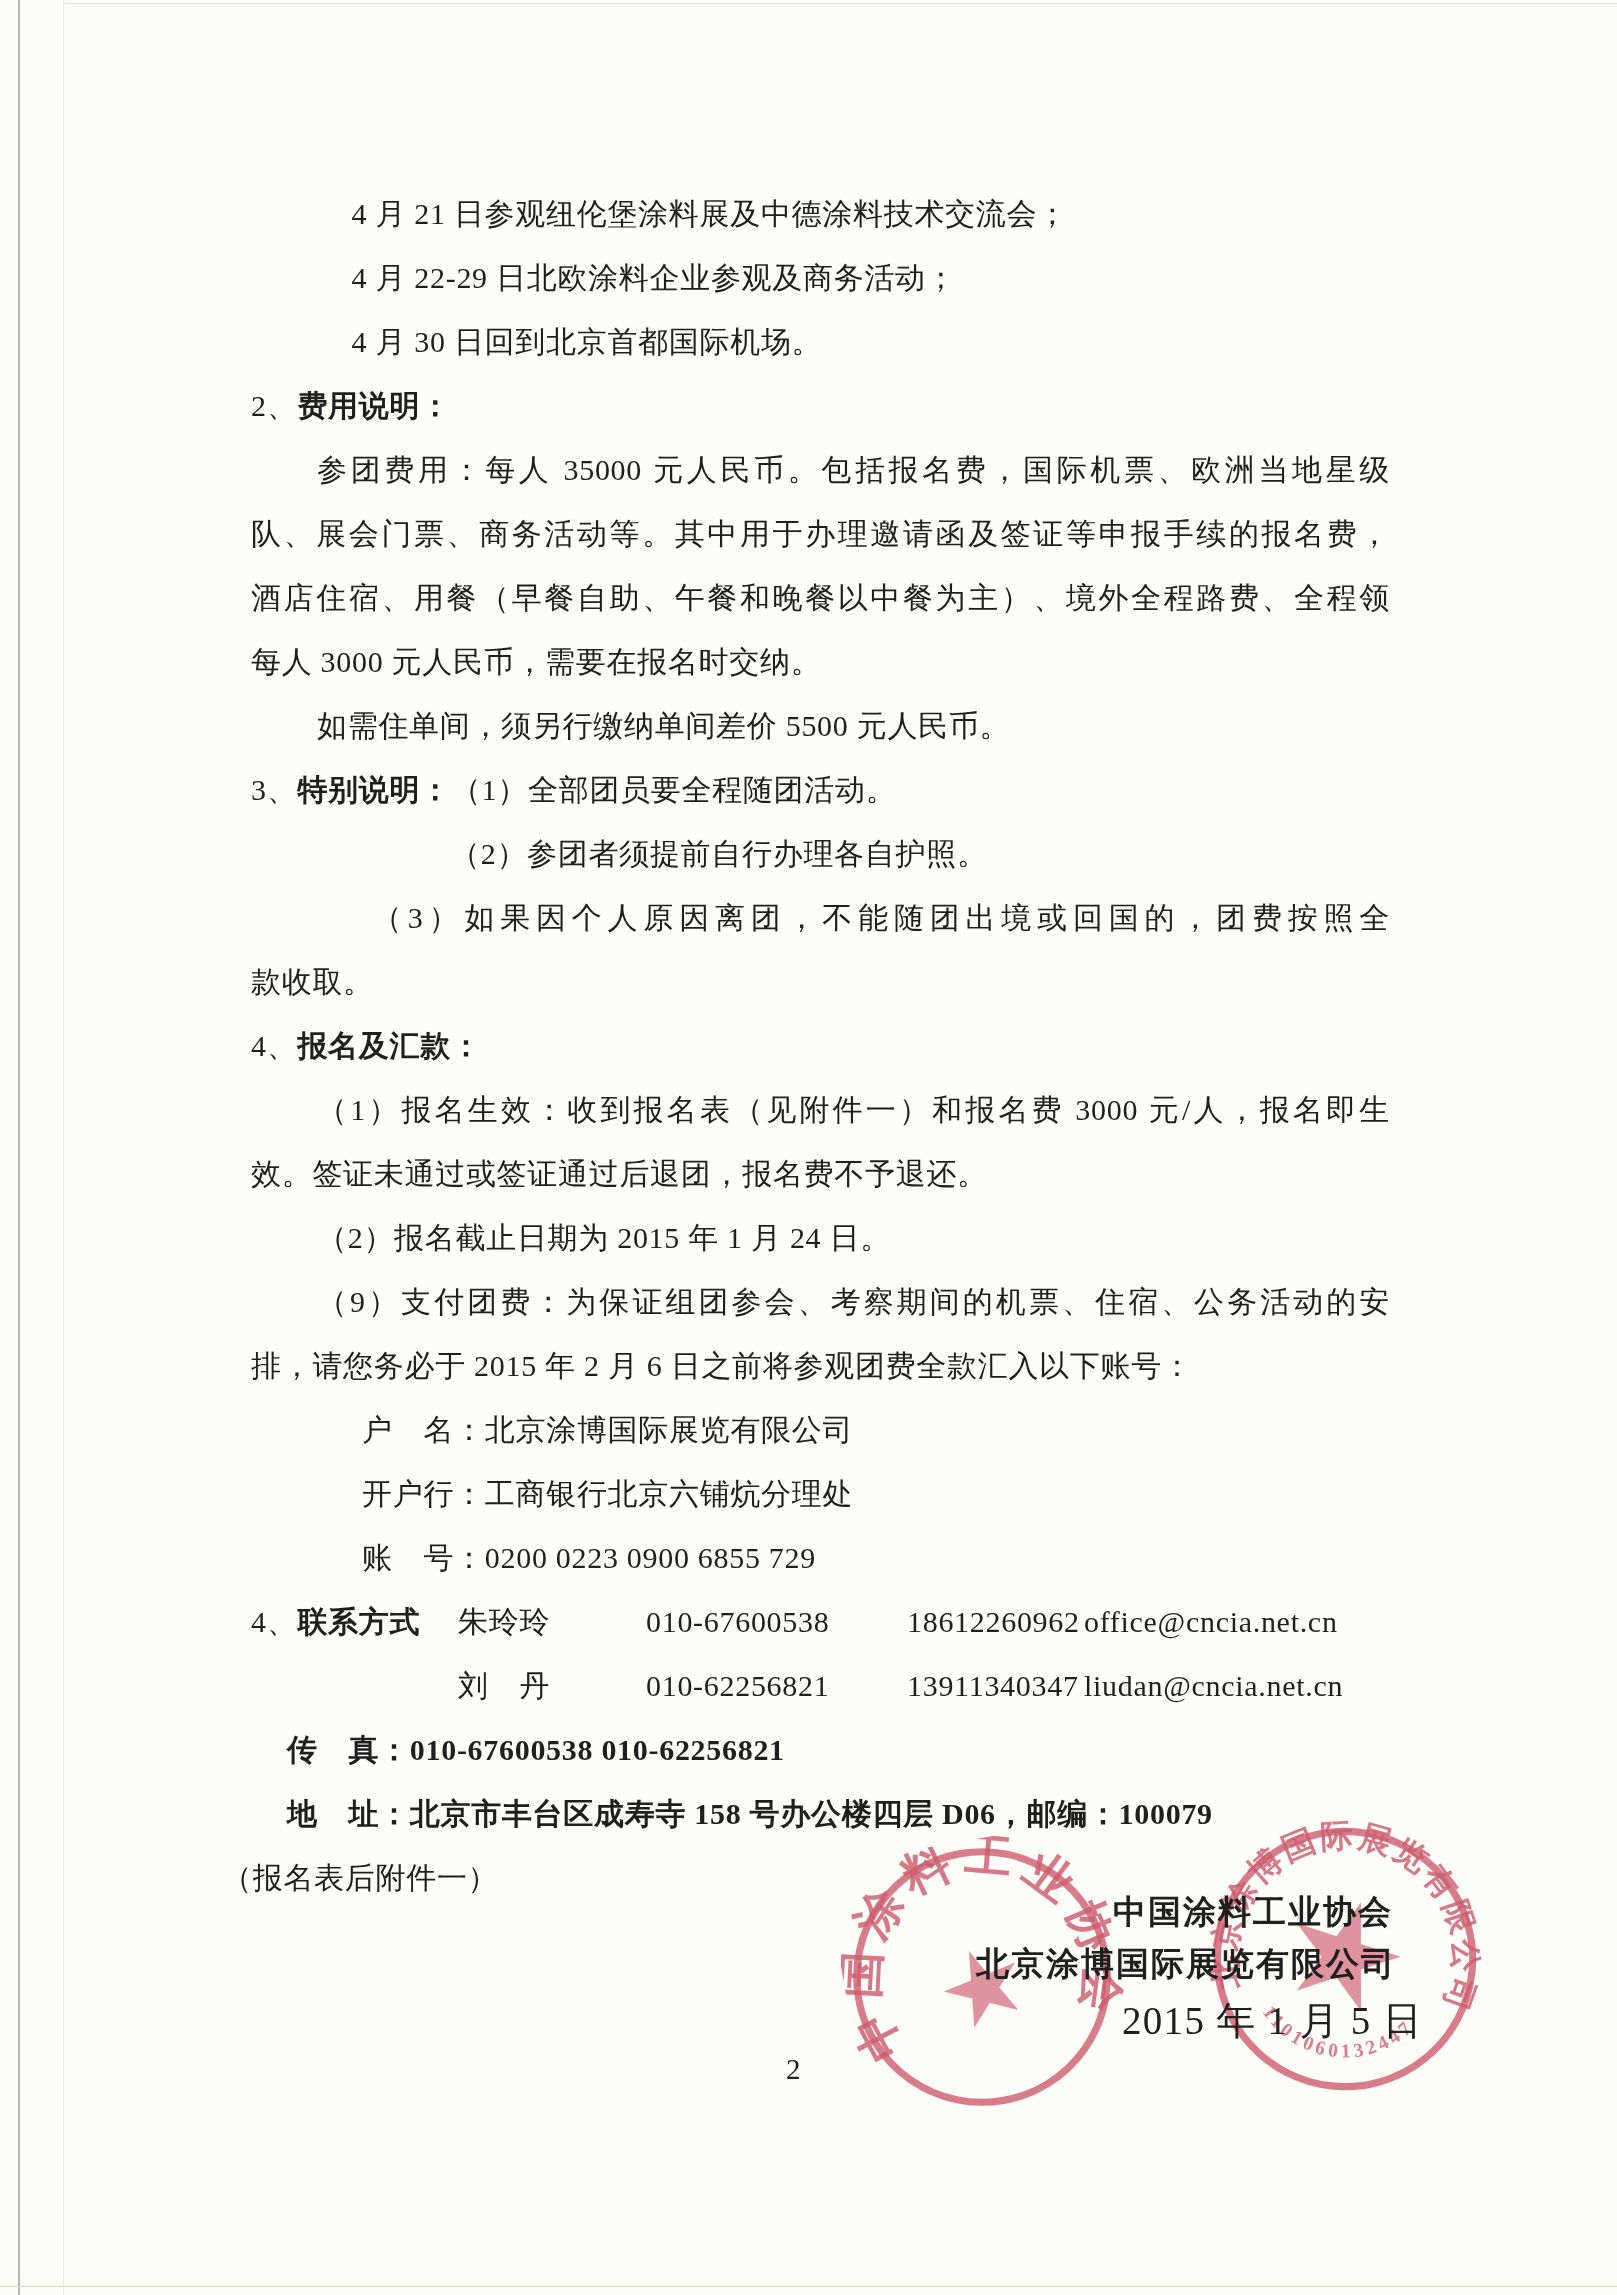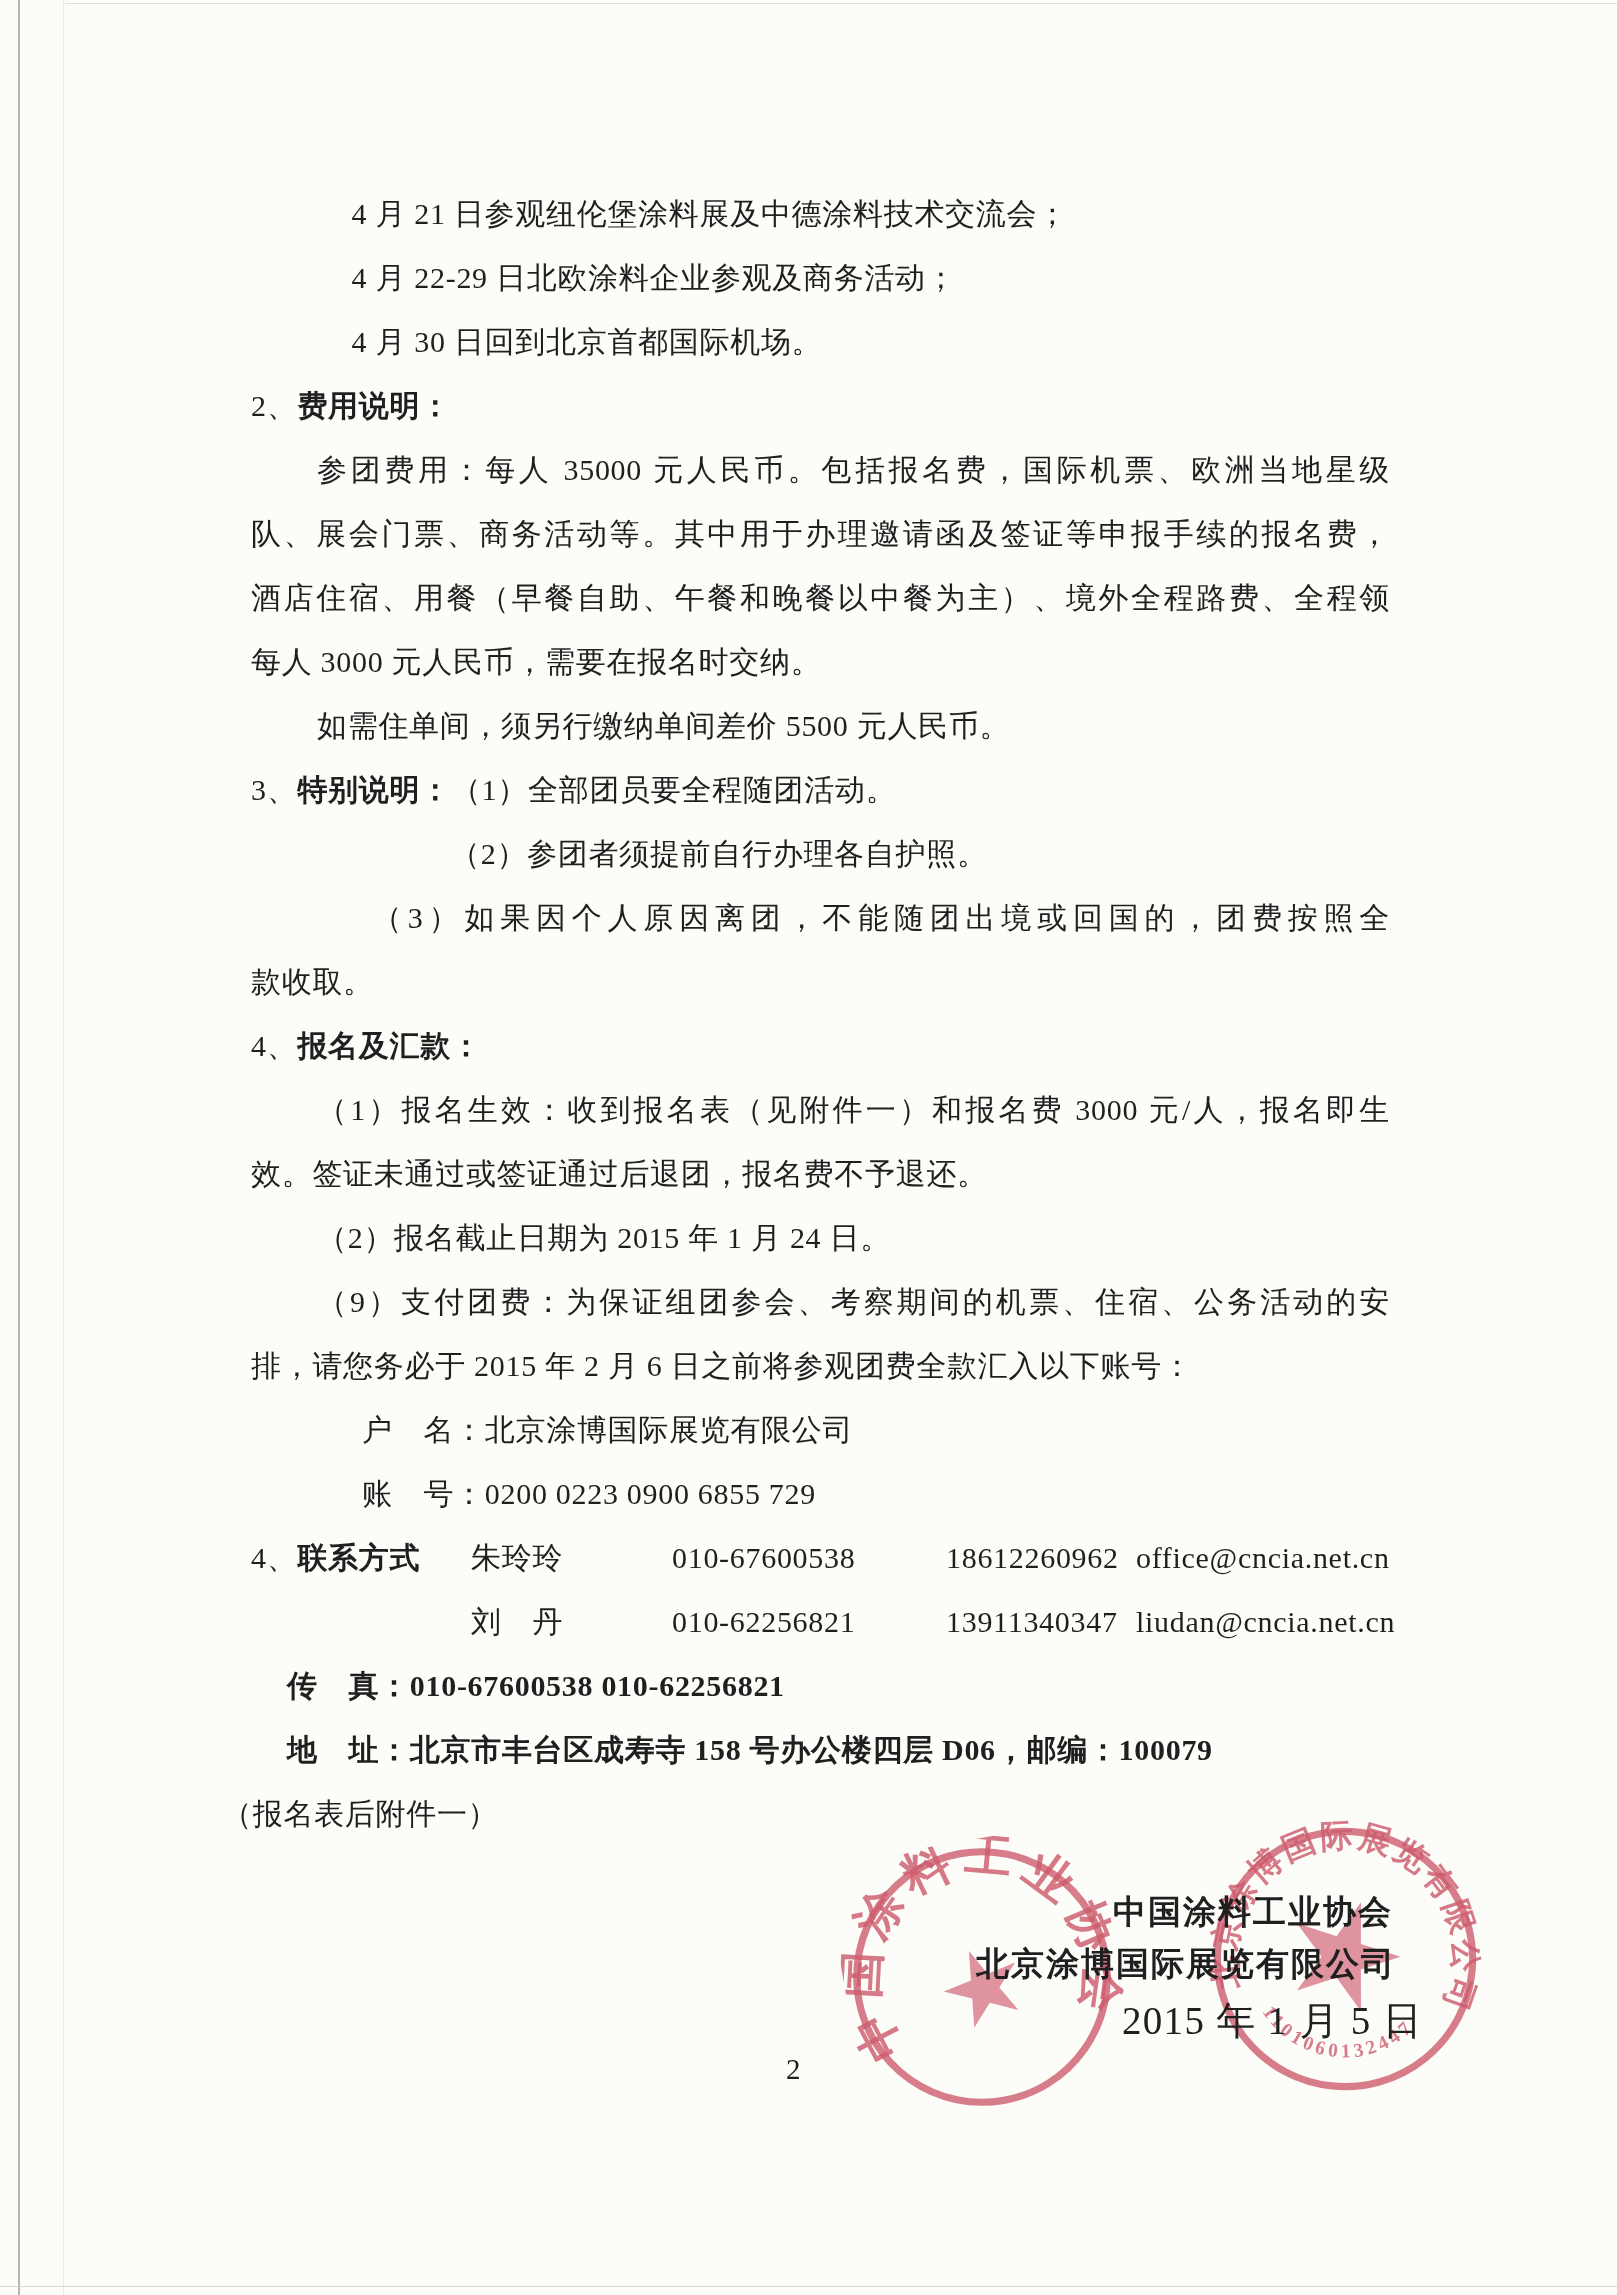--- a/index.html
+++ b/index.html
@@ -30,21 +30,21 @@
   .pad-185{padding-left:121px;}
   .pad-170{padding-left:111px;}
   .pad-55{padding-left:36px;}
   .pull-left{margin-left:-29px;}
   b{font-weight:bold;}
   .semib{font-weight:600;text-align:center;}
 
   .contact-grid{
     display:grid;
     grid-template-columns:207px 188px 261px 177px auto;
-    line-height:64px;white-space:nowrap;gap:13px;
+    line-height:64px;white-space:nowrap;
   }
 
   .sig{position:absolute;z-index:6;white-space:nowrap;}
   .sig-org1{left:1113px;top:1890px;font-size:33px;font-weight:bold;letter-spacing:2px;}
   .sig-org2{left:976px;top:1942px;font-size:33px;font-weight:bold;letter-spacing:2px;}
   .sig-date{left:1122px;top:1994px;font-size:39px;letter-spacing:1.3px;}
   .pageno{position:absolute;left:786px;top:2053px;font-size:29px;z-index:2;}
 
   .stamp{position:absolute;z-index:4;opacity:0.92;}
   .stamp-left{left:845px;top:1840px;transform:rotate(-10deg);}
@@ -80,20 +80,21 @@
 
   <div class="line"><span>4、</span><b>报名及汇款：</b></div>
 
   <div class="j ind-2">（1）报名生效：收到报名表（见附件一）和报名费 3000 元/人，报名即生</div>
   <div class="line">效。签证未通过或签证通过后退团，报名费不予退还。</div>
   <div class="line ind-2">（2）报名截止日期为 2015 年 1 月 24 日。</div>
   <div class="j ind-2">（9）支付团费：为保证组团参会、考察期间的机票、住宿、公务活动的安</div>
   <div class="line">排，请您务必于 2015 年 2 月 6 日之前将参观团费全款汇入以下账号：</div>
 
   <div class="line pad-170"><span>户　名：</span><span>北京涂博国际展览有限公司</span></div>
+  <div class="line pad-170"><span>开户行：</span><span>工商银行北京六铺炕分理处</span></div>
   <div class="line pad-170"><span>账　号：</span><span>0200 0223 0900 6855 729</span></div>
 
   <div class="contact-grid">
     <div><span>4、</span><b>联系方式</b></div>
     <div>朱玲玲</div>
     <div>010-67600538</div>
     <div>18612260962</div>
     <div>office@cncia.net.cn</div>
   </div>
   <div class="contact-grid">

